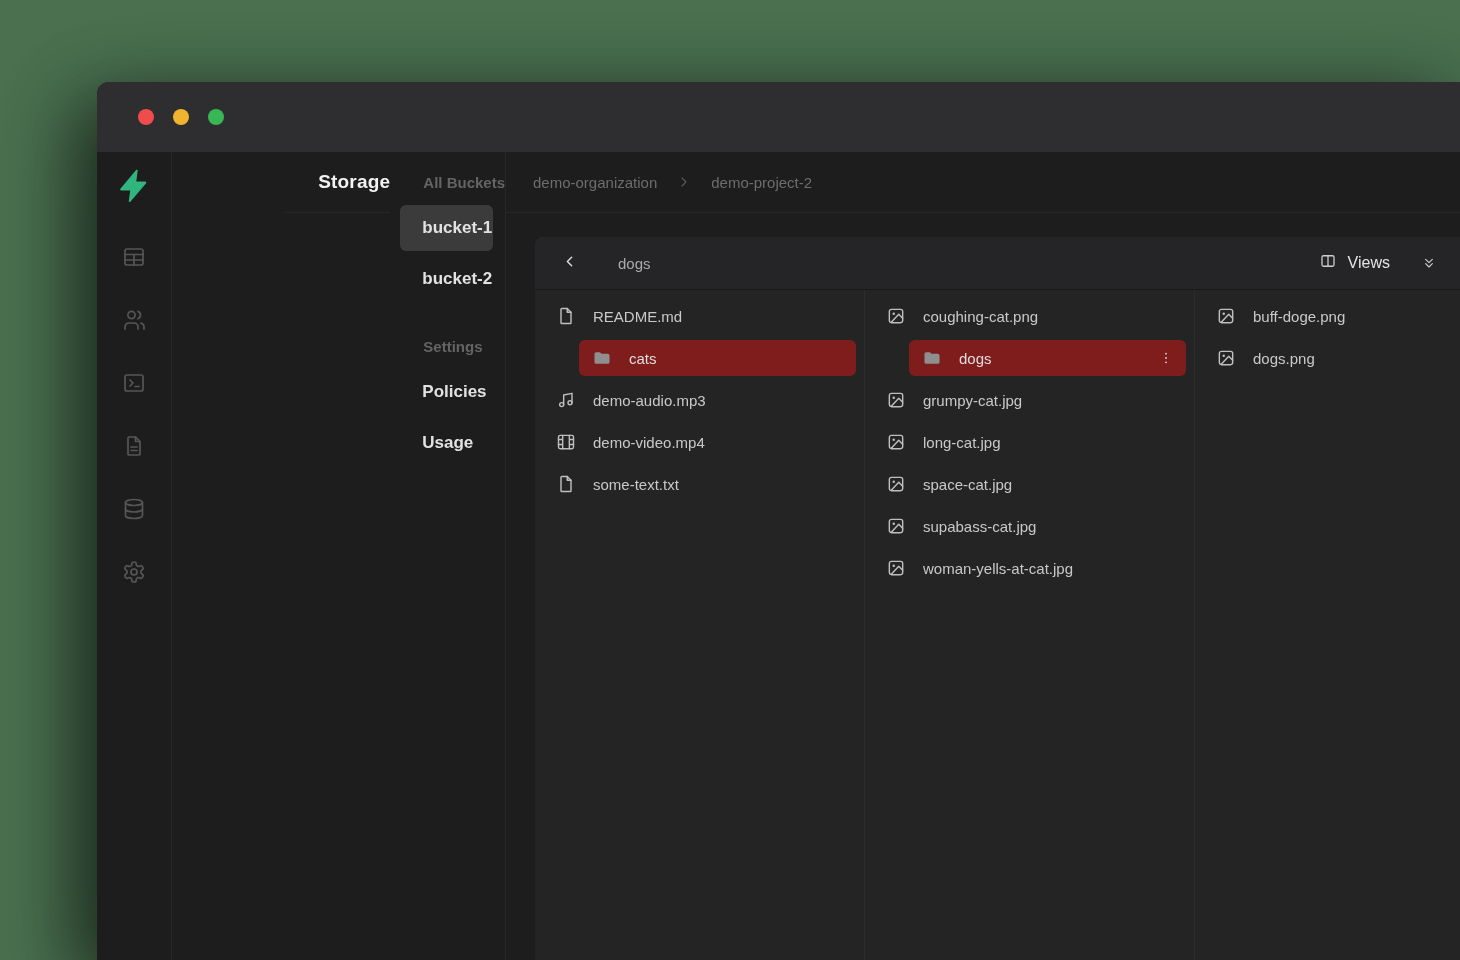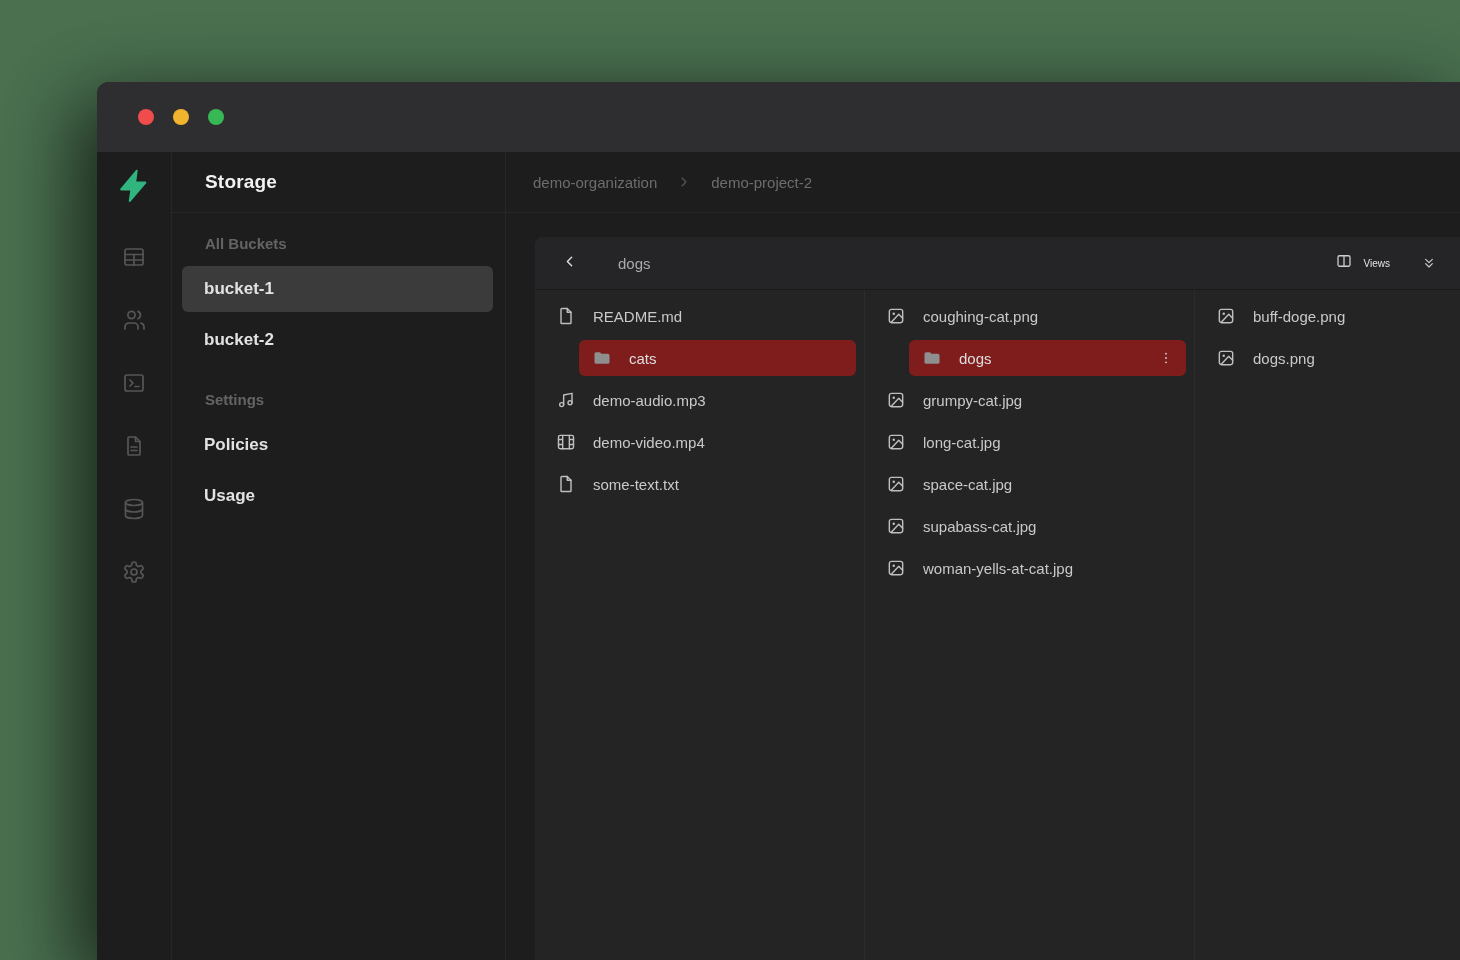--- a/index.html
+++ b/index.html
@@ -31,36 +31,36 @@
   .rail {
     width:75px; flex:0 0 75px; border-right:1px solid #272727;
     display:flex; flex-direction:column; align-items:center;
   }
   .rail-logo { height:68px; display:flex; align-items:center; justify-content:center; }
   .rail-icons { display:flex; flex-direction:column; align-items:center; gap:39px; padding-top:25px; }
   .rail-btn { width:24px; height:24px; color:#565656; display:flex; align-items:center; justify-content:center; cursor:pointer; }
   .rail-btn svg { width:24px; height:24px; }
 
   
-  .sidebar { width:334px; flex:0 0 334px; border-right:1px solid #272727; display:flex; flex-direction:column; }
+  .sidebar { width:334px; flex:0 0 334px; border-right:1px solid #272727; display:flex; flex-direction:row;justify-content:flex-end; }
   .sidebar-header {
     height:61px; flex:0 0 61px; border-bottom:1px solid #272727;
     display:flex; align-items:center; padding-left:33px;
   }
   .sidebar-title { font-size:19px; font-weight:bold; color:#f2f2f2; letter-spacing:.2px; }
   .new-bucket-row {
     height:68px; flex:0 0 68px; border-bottom:1px solid #272727;
     display:flex; align-items:center; padding-left:33px; gap:15px; cursor:pointer;
   }
   .new-bucket-row svg { width:16px; height:16px; color:#8a8a8a; }
   .new-bucket-label { font-size:14px; font-weight:bold; color:#e9e9e9; letter-spacing:.2px; }
 
   .sidebar-nav { padding-top:22px;font-weight:bold; }
   .nav-section-label { font-size:15px; color:#646464; margin:0 0 14px 33px; }
-  .nav-section + .nav-section .nav-section-label { margin-top:28px; }
+  .nav-section + .nav-section .nav-section-label { margin-top:36px; }
   .nav-item {
     height:46px; margin:0 12px 5px 10px; border-radius:6px;
     display:flex; align-items:center; padding-left:22px;
     font-size:17px; color:#e2e2e2; cursor:pointer;
   }
   .nav-item.selected { background:#3b3b3b; }
 
   
   .main { flex:1; display:flex; flex-direction:column; min-width:0; }
   .breadcrumb-bar {
@@ -80,21 +80,21 @@
   .explorer-toolbar {
     height:53px; flex:0 0 53px; background:#252527; border-bottom:1px solid #1a1a1a;
     display:flex; align-items:center; padding:0 12px 0 22px;
   }
   .back-btn { width:24px; height:24px; color:#dcdcdc; display:flex; align-items:center; justify-content:center; cursor:pointer; }
   .back-btn svg { width:17px; height:17px; }
   .toolbar-path { margin-left:37px; font-size:15px; color:#ababab; }
   .toolbar-spacer { flex:1; }
   .views-btn { display:flex; align-items:center; gap:11px; color:#e3e3e3; cursor:pointer; }
   .views-btn svg { width:18px; height:18px; color:#cfcfcf; }
-  .views-label { font-size:10px; }
+  .views-label { font-size:16px; }
   .collapse-btn { margin-left:28px; margin-right:8px; width:22px; height:22px; color:#cfcfcf; display:flex; align-items:center; justify-content:center; cursor:pointer; }
   .collapse-btn svg { width:16px; height:16px; }
 
   .columns { flex:1; display:flex; min-height:0; overflow:hidden; }
   .file-column {
     width:330px; flex:0 0 330px; border-right:1px solid #2c2c2c;
     padding-top:8px; overflow:hidden;
   }
   .file-row {
     height:36px; margin:0 8px 6px 8px; border-radius:6px;

